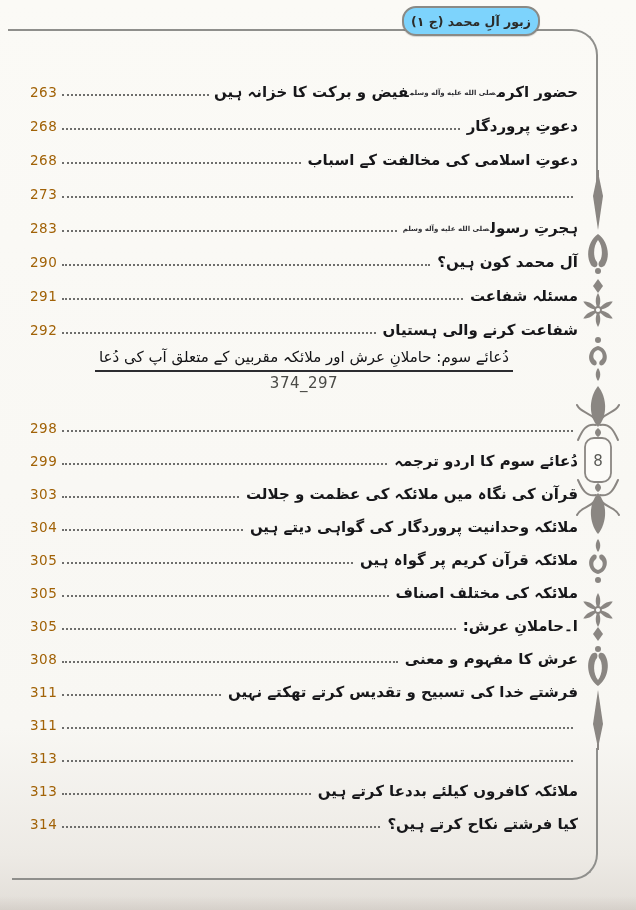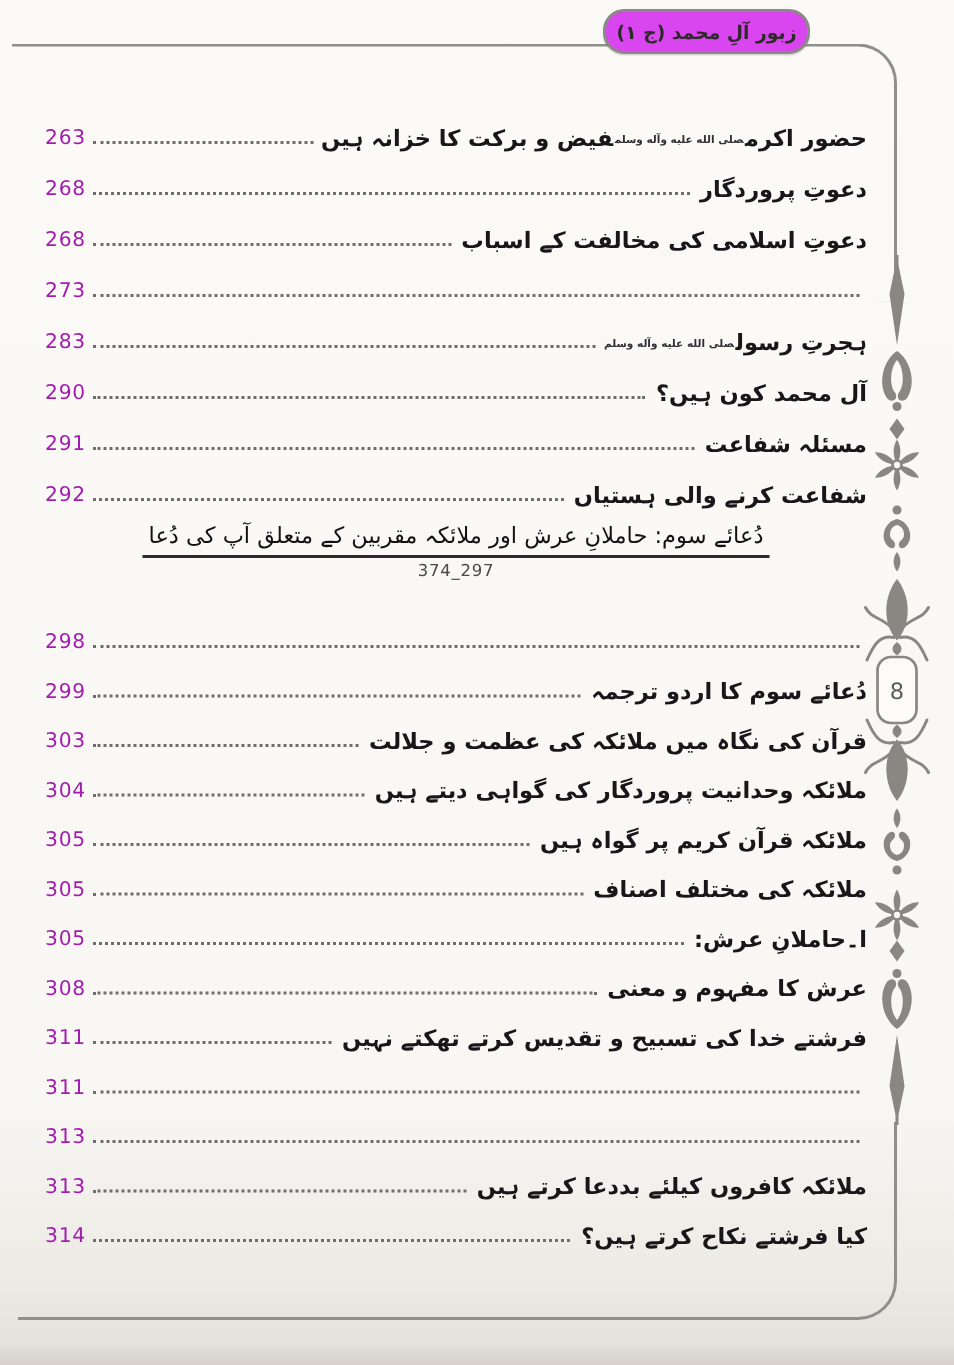--- a/index.html
+++ b/index.html
@@ -15,40 +15,40 @@
     border-top-right-radius:26px;pointer-events:none;
   }
   .frame-bottomright{
     position:absolute;left:12px;top:748px;width:584px;height:130px;
     border-bottom:2px solid #8f8f8c;border-right:2px solid #8f8f8c;
     border-bottom-right-radius:26px;pointer-events:none;
   }
   
   .title-badge{
     position:absolute;left:402px;top:6px;width:134px;height:26px;
-    background:#d946ef;border:2px solid #8a8a86;border-radius:14px;
+    background:#7dd3fc;border:2px solid #8a8a86;border-radius:14px;
     display:flex;align-items:center;justify-content:center;
     direction:rtl;font-weight:700;font-size:12.5px;color:#2b2b28;
     box-shadow:0 1px 1px rgba(0,0,0,.15);
   }
   
   .toc-list{position:absolute;left:30px;right:58px;direction:rtl;}
   #list1{top:71px;}
   #list2{top:408px;}
   .row{display:flex;align-items:flex-end;height:34px;}
   #list2 .row{height:33px;}
   .title{font-size:15px;font-weight:700;color:#17171a;white-space:nowrap;padding-bottom:4px;}
   .hon{font-size:7px;font-weight:700;vertical-align:2px;margin:0 1px;color:#2e2e33;text-align:right;}
   .dots{flex:1 1 auto;min-width:18px;border-bottom:2px dotted #6e6e6c;margin:0 5px 9px 5px;}
-  .pnum{font-size:13.5px;color:#a21caf;direction:ltr;padding-bottom:5px;letter-spacing:.5px;}
+  .pnum{font-size:13.5px;color:#a16207;direction:ltr;padding-bottom:5px;letter-spacing:.5px;}
   
   .heading{position:absolute;left:30px;right:58px;top:347px;text-align:center;direction:rtl;}
   .h-text{display:inline-block;font-size:15px;font-weight:400;color:#121215;
           border-bottom:2px solid #2c2c30;padding:0 4px 4px;}
-  .h-range{font-size:11px;color:#4a4a46;margin-top:2px;direction:ltr;letter-spacing:.5px;}
+  .h-range{font-size:15px;color:#4a4a46;margin-top:2px;direction:ltr;letter-spacing:.5px;}
   
   .ornament{position:absolute;left:576px;top:170px;width:44px;height:580px;pointer-events:none;}
   .orn-stroke{fill:none;stroke:#8a8682;stroke-width:2;stroke-linecap:round;}
   .orn-fill{fill:#8a8682;stroke:none;}
   .badge-shape{fill:#fcfbf8;stroke:#8a8682;stroke-width:1.8;}
   .badge-num{font-family:"DejaVu Sans",sans-serif;font-size:15px;fill:#5a5a56;}
   .bottom-shade{position:absolute;left:0;right:0;bottom:0;height:14px;
     background:linear-gradient(180deg,rgba(190,182,175,0) 0%,rgba(190,182,175,.35) 100%);pointer-events:none;}
 </style>
 </head>

